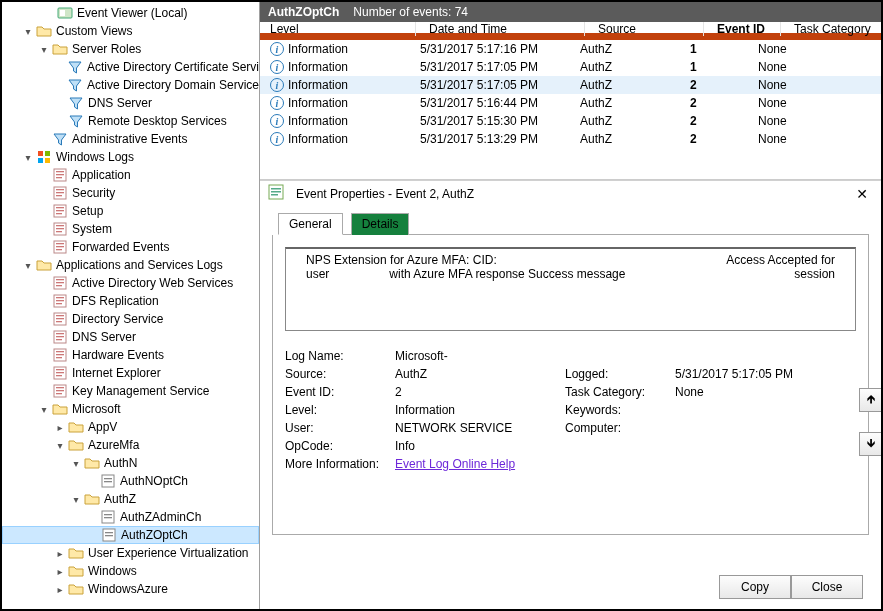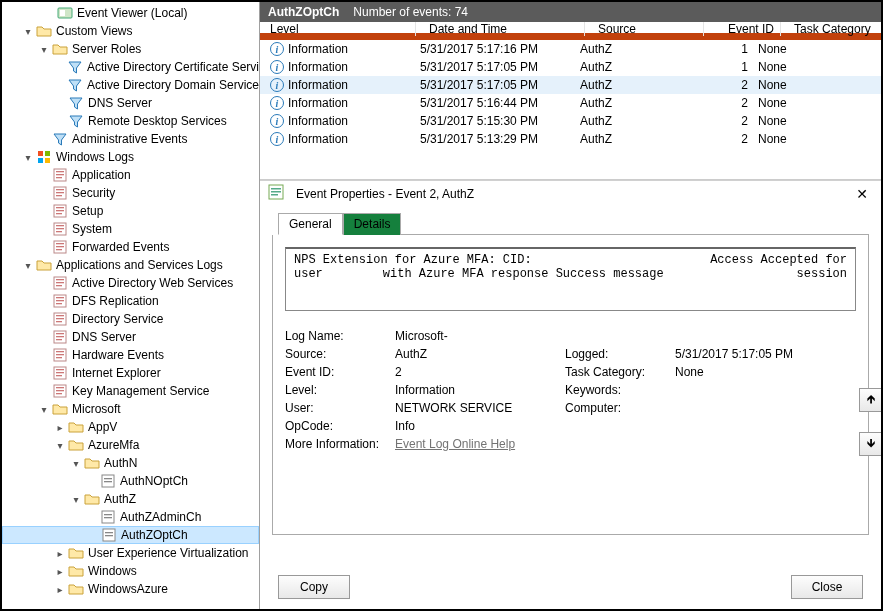--- a/index.html
+++ b/index.html
@@ -86,21 +86,21 @@
     height: 18px;
     padding-left: 6px;
   }
   .grid-header {
     background: #fff;
     border-bottom: 7px solid #c2410c;
     font-weight: normal;
     gap: 9px;
   }
   .grid-header .cell { border-right: 1px solid #e4e4e4; padding-left: 4px; }
-  .grid-header .cell.id, .grid-row .cell.id { text-align: right; padding-right: 6px; }
+  .grid-header .cell.id, .grid-row .cell.id { padding-right: 0; font-weight: bold; }
   .grid-row .cell { padding-left: 4px; }
   .grid-row.selected { background: #e5f1fb; }
   .info-icon {
     width: 14px; height: 14px; border-radius: 50%;
     border: 1px solid #2a7ab9; display: inline-flex;
     align-items: center; justify-content: center;
     color: #2a7ab9; font-weight: bold; font-size: 10px;
     margin-right: 4px; font-style: italic; font-family: Georgia, serif;
   }
   .level-cell { display:flex; align-items:center; }
@@ -117,21 +117,21 @@
     border-top: 1px solid #d0d0d0;
     justify-content: space-between;
   }
   .dialog-title-left { display:flex; align-items:center; gap:12px; }
   .close-x {
     font-size: 14px;
     width: 22px; text-align: center;
     cursor: pointer;
   }
   .dialog-body { padding: 6px 12px 12px 12px; position: relative; height: calc(100% - 26px); }
-  .tabs { display: flex; border-bottom: 1px solid #aaa; position: relative; z-index:2; margin-left:6px;}
+  .tabs { display: flex; border-bottom: 1px solid #aaa; position: relative; z-index:2; margin-left:6px;gap:8px;}
   .tab {
     padding: 3px 10px;
     border: 1px solid #aaa;
     border-bottom: none;
     background: #fff;
     font-size: 12px;
     margin-right: 0px;
     position: relative;
     top: 1px;
     cursor: pointer;
@@ -141,37 +141,36 @@
   .tab-content {
     border: 1px solid #aaa;
     border-top: none;
     padding: 12px;
     height: 300px;
     position: relative;
   }
   .msg-box {
     border: 1px solid #888;
     border-top: 2px solid #666;
-    height: 64px;
-    padding: 4px 8px;
+    height: 84px;
+    padding: 4px 20px;
     font-size: 12px;
     position: relative;
-    font-family: Liberation Mono, monospace;
   }
   .msg-line1 { display:flex; justify-content:space-between; }
   .props {
     margin-top: 18px;
     display: grid;
     grid-template-columns: 110px 170px 110px 170px;
     row-gap: 4px;
     font-size: 12px;
   }
   .props .lab { }
   .props .val { }
-  .link { color: #737373; text-decoration: underline; cursor: pointer; }
+  .link { color: #6d28d9; text-decoration: underline; cursor: pointer; }
   .nav-btns {
     position: absolute;
     right: -2px;
     top: 182px;
     display: flex;
     flex-direction: column;
     gap: 20px;
   }
   .nav-btn {
     width: 24px; height: 24px;
@@ -180,21 +179,21 @@
     display:flex; align-items:center; justify-content:center;
     font-size: 12px;
     cursor:pointer;
   }
   .bottom-buttons {
     position: absolute;
     bottom: 10px;
     left: 18px;
     right: 18px;
     display: flex;
-    justify-content: space-between;
+    justify-content: flex-end;
   }
   .btn {
     min-width: 72px;
     height: 24px;
     border: 1px solid #999;
     background: linear-gradient(#fdfdfd,#e8e8e8);
     font-size: 12px;
     cursor: pointer;
     display:inline-flex; align-items:center; justify-content:center;
     padding: 0 12px;

